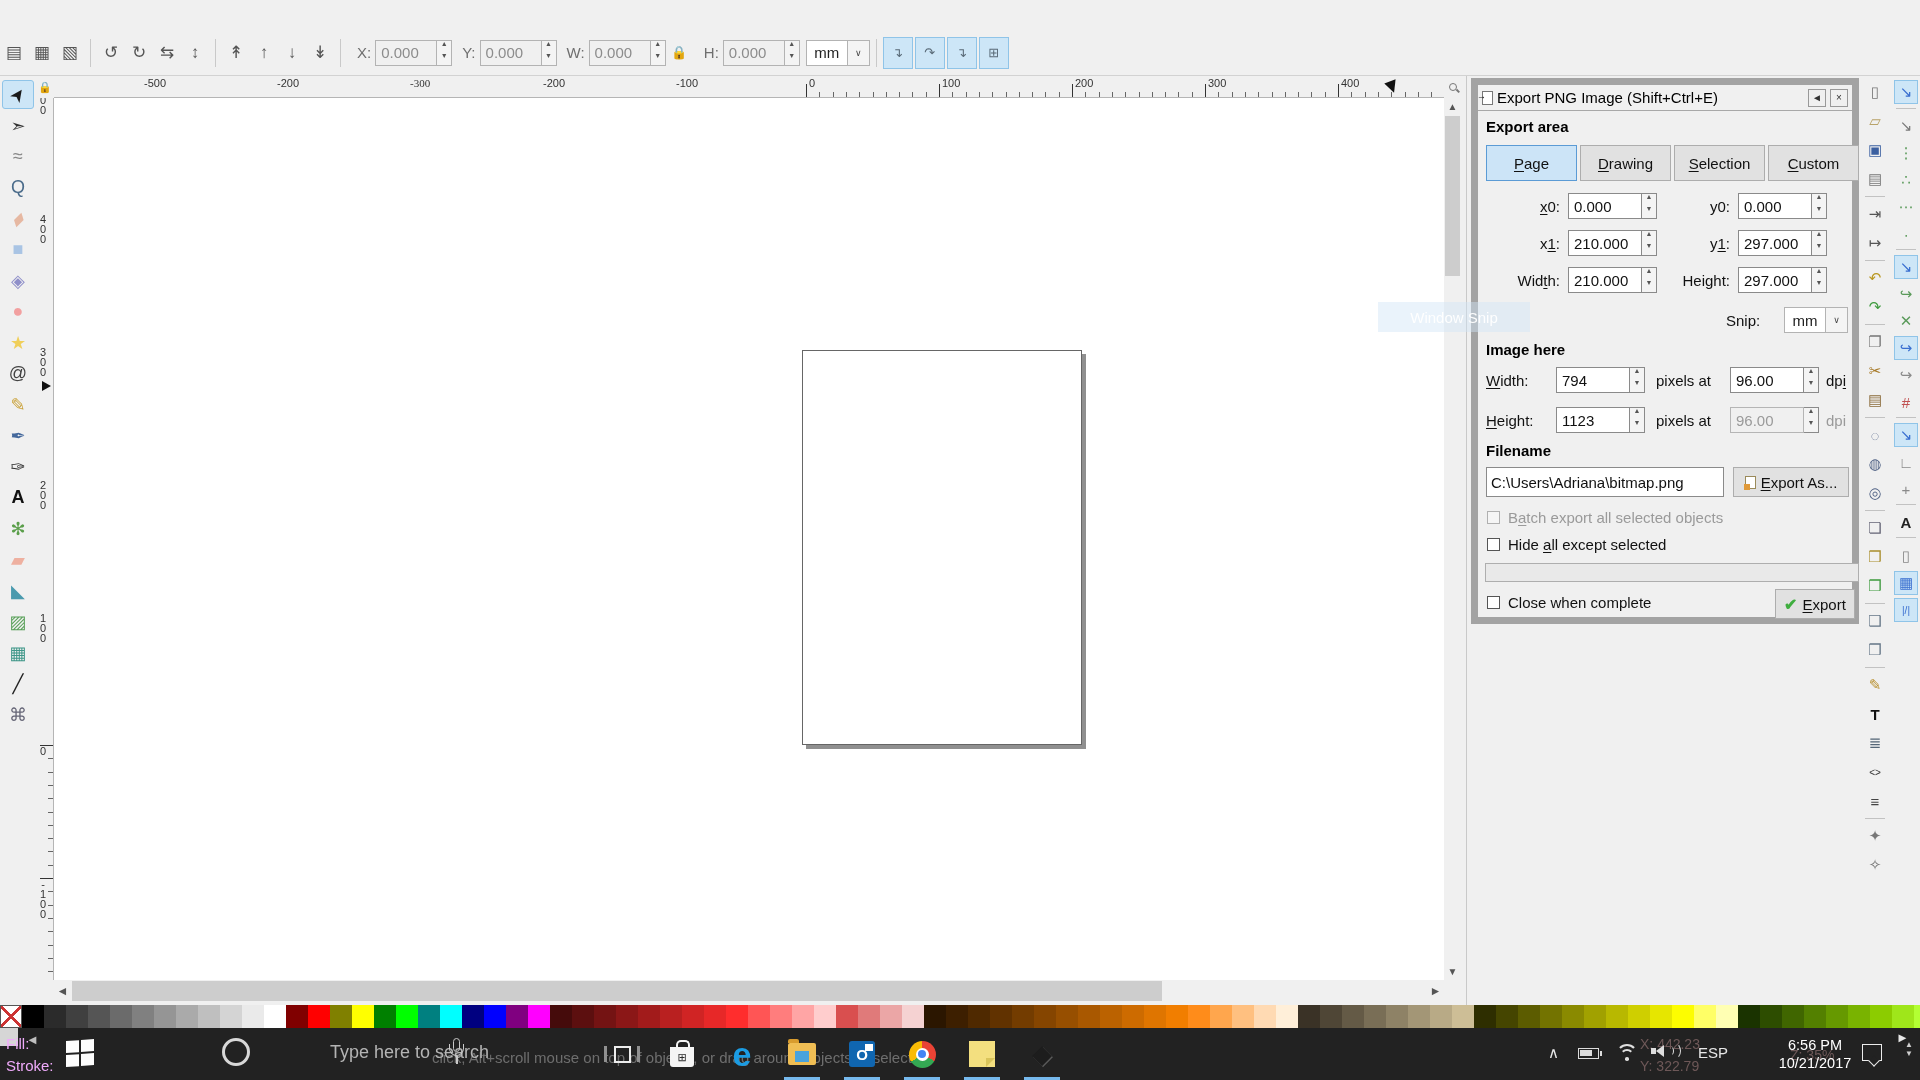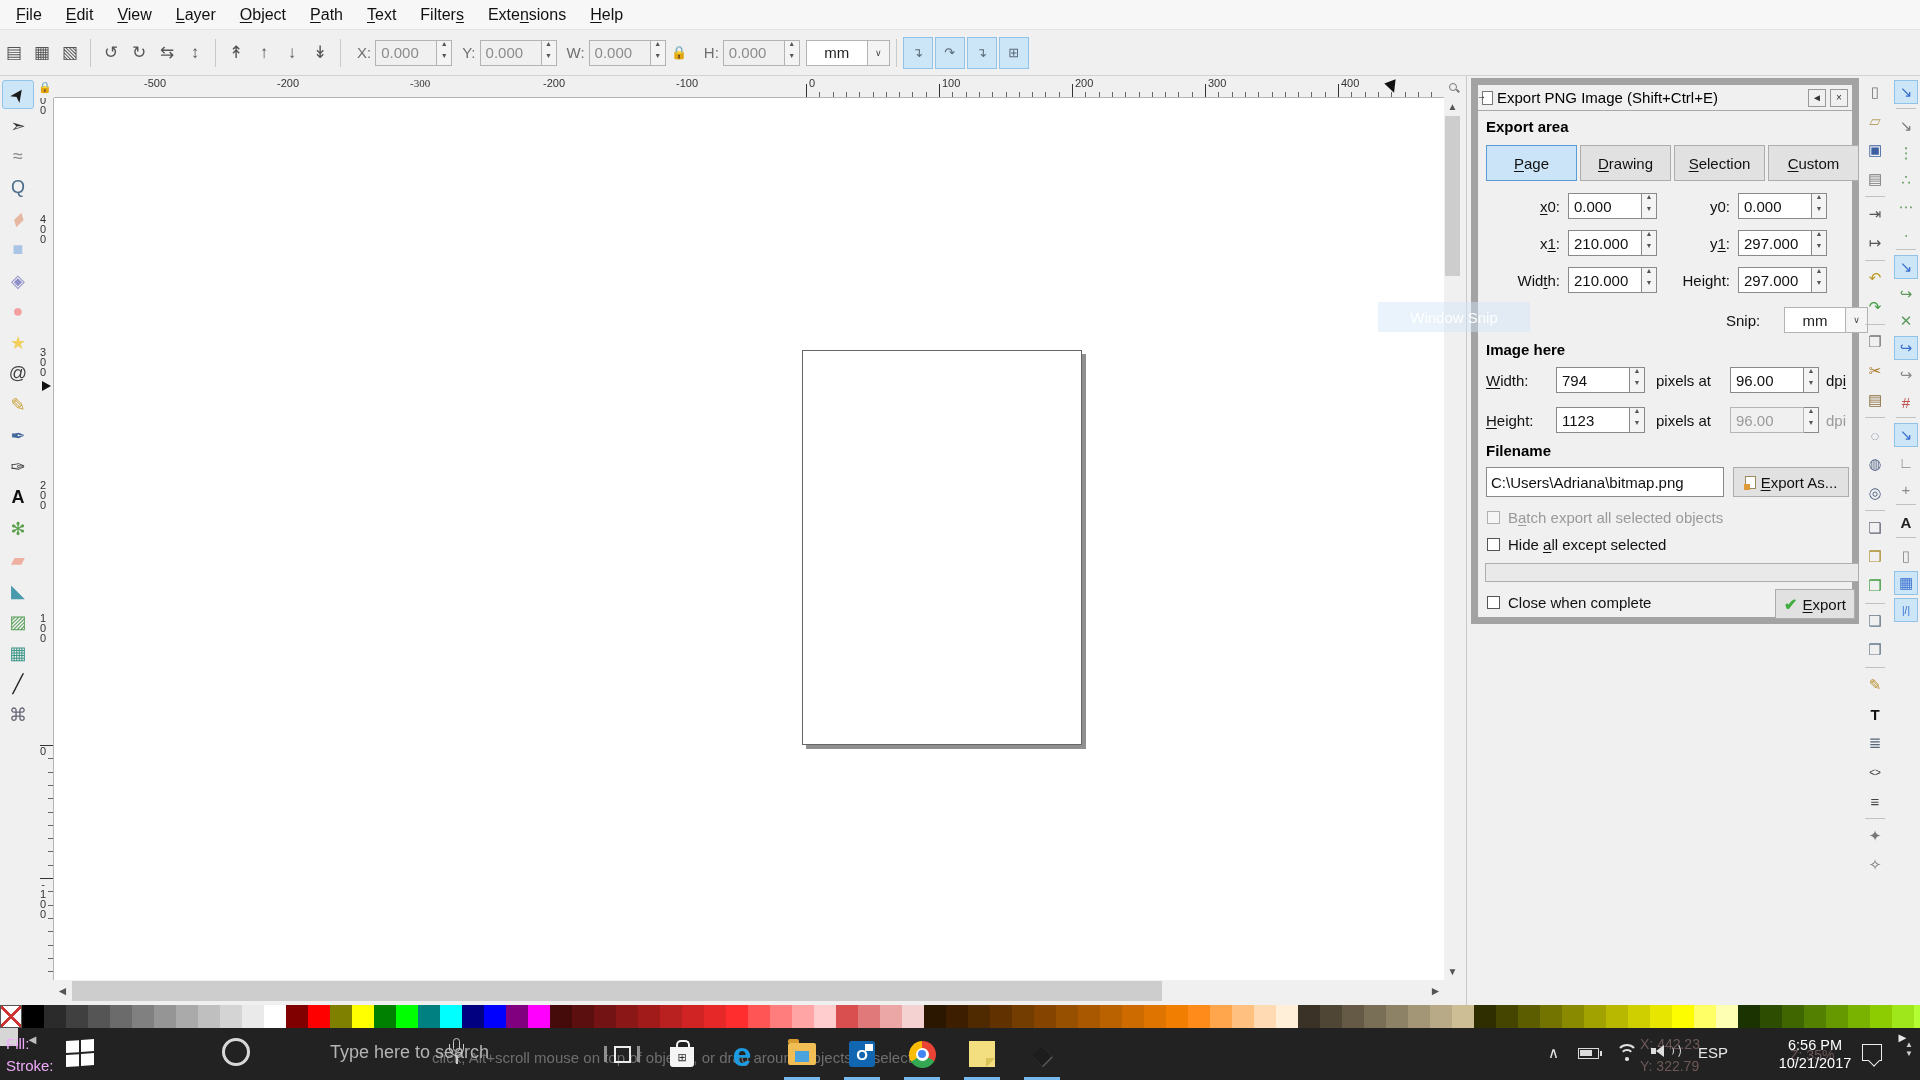--- a/index.html
+++ b/index.html
@@ -20,21 +20,21 @@
     font-size:17px; color:#555; }
   .tb-sep { width:1px; height:28px; background:#c9c9c9; margin:0 6px; }
   .fld-label { font-size:15px; color:#6f6f6f; margin:0 4px 0 10px; }
   .spinfield { display:flex; align-items:stretch; height:26px; }
   .spinfield input { width:62px; height:26px; border:1px solid #b3b3b3; background:#f0f0f0;
     color:#8c8c8c; font-size:15px; padding:0 5px; font-family:"Liberation Sans",sans-serif; }
   .spin { width:15px; display:flex; flex-direction:column; border:1px solid #b3b3b3; border-left:none; background:#f4f4f4; }
   .spin span { flex:1; font-size:7px; line-height:6px; color:#555; text-align:center; }
   .lock-ico { font-size:13px; color:#8a7a30; margin:0 6px; }
   .unitbox { display:flex; height:26px; margin-left:6px; }
-  .unitbox .uval { width:62px; background:#fff; border:1px solid #b3b3b3; font-size:15px;
+  .unitbox .uval { width:42px; background:#fff; border:1px solid #b3b3b3; font-size:15px;
     display:flex; align-items:center; justify-content:center; color:#222; }
   .unitbox .uchev { width:22px; border:1px solid #b3b3b3; border-left:none; background:#f4f4f4;
     display:flex; align-items:center; justify-content:center; font-size:9px; color:#444; }
   .toggle4 { width:30px; height:32px; background:#cde6f7; border:1px solid #8fc4e8; margin-right:2px;
     display:flex; align-items:center; justify-content:center; font-size:13px; color:#5a6b78; }
 
   
   #toolbox { position:absolute; left:0; top:76px; width:36px; height:929px; background:#f0f0f0; }
   .tool { position:absolute; left:2px; width:32px; height:29px; display:flex; align-items:center;
     justify-content:center; font-size:18px; border-radius:3px; }
@@ -205,32 +205,20 @@
     background:#222; border-right:1.5px solid #ececec; border-bottom:1.5px solid #ececec; transform:rotate(45deg); }
   .ghost-xyz { position:absolute; font-size:14px; color:#6e5858; white-space:nowrap; }
   #z-spin { position:absolute; left:1904px; top:1040px; width:10px; color:#cfcfcf; font-size:8px;
     line-height:9px; text-align:center; z-index:3; }
 </style>
 </head>
 <body>
 
 <div id="stage">
 
-  <div id="menubar">
-      <div class="menu-item"><u>F</u>ile</div>
-      <div class="menu-item"><u>E</u>dit</div>
-      <div class="menu-item"><u>V</u>iew</div>
-      <div class="menu-item"><u>L</u>ayer</div>
-      <div class="menu-item"><u>O</u>bject</div>
-      <div class="menu-item"><u>P</u>ath</div>
-      <div class="menu-item"><u>T</u>ext</div>
-      <div class="menu-item">Filter<u>s</u></div>
-      <div class="menu-item">Exte<u>n</u>sions</div>
-      <div class="menu-item"><u>H</u>elp</div>
-    </div>
 
   <div id="toolbar">
     <span id="sel-icons" style="display:flex">
         <div class="tb-ico">▤</div>
         <div class="tb-ico">▦</div>
         <div class="tb-ico">▧</div>
       </span>
     <span class="tb-sep"></span>
     <span id="xf-icons" style="display:flex">
         <div class="tb-ico">↺</div>

